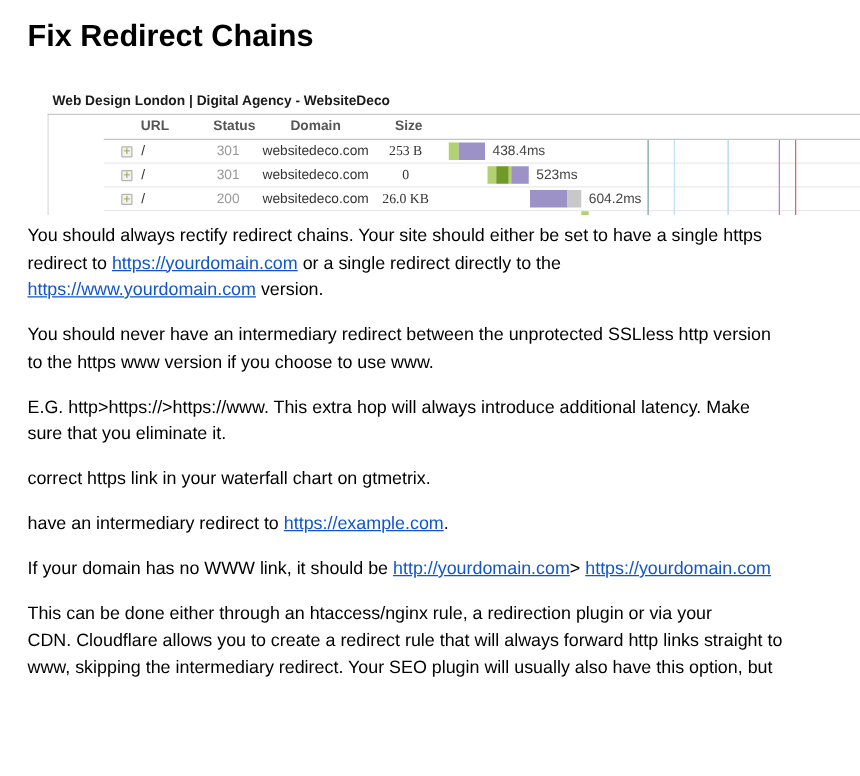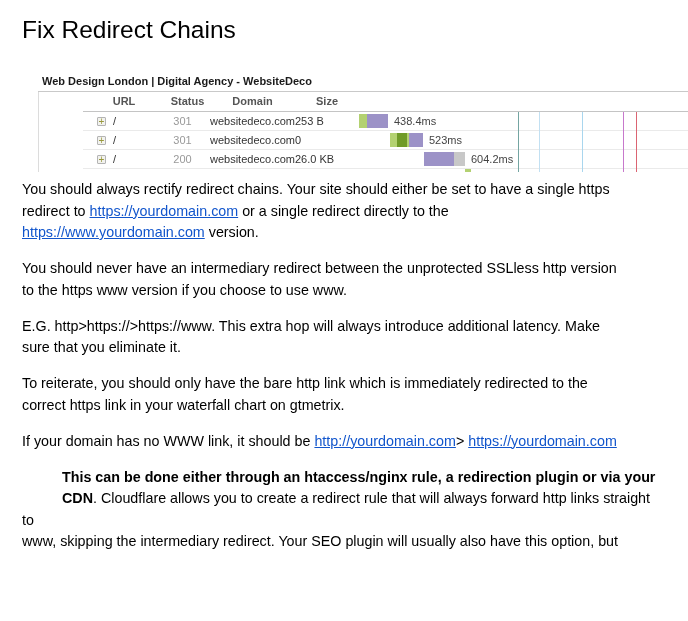--- a/index.html
+++ b/index.html
@@ -1,55 +1,55 @@
 <!DOCTYPE html>
 <html><head>
 <meta charset="utf-8">
 <style>
   html,body{margin:0;padding:0;}
   body{
     width:688px;height:621px;background:#ffffff;overflow:hidden;
     font-family:"Liberation Sans", sans-serif;color:#000;
   }
   h1.doc-title{
-    font-size:24.5px;font-weight:400;letter-spacing:0;
+    font-size:24.5px;font-weight:700;letter-spacing:0;
     margin:16px 10px 0 0;padding-left:22px;color:#000;
   }
   
   .waterfall{margin:30px 0 0 38px;width:686px;font-size:11px;}
   .wf-title{font-weight:bold;color:#1a1a1a;padding:1px 0 4px 4px;border-bottom:1px solid #c9c9c9;}
   .wf-body{border-left:1px solid #dcdcdc;border-right:1px solid #dcdcdc;padding-left:44px;}
   .wf-grid{display:grid;grid-template-columns:82px 45px 85px 64px 1fr;align-items:center;}
   .wf-head{height:19px;border-bottom:1px solid #c4c4c4;}
   .wf-head .hcell{font-weight:bold;color:#555;text-align:center;line-height:19px;}
   .wf-row{height:18px;border-bottom:1px solid #eaeaea;}
   .cell{line-height:18px;color:#333;white-space:nowrap;overflow:visible;}
   .c-url{padding-left:14px;display:flex;align-items:center;}
   .expander{
     width:9px;height:9px;border:1px solid #b4b4b4;background:#f2f2ee;border-radius:1px;
     font-size:10px;line-height:7px;text-align:center;color:#98983c;display:inline-block;
     box-sizing:border-box;cursor:pointer;
   }
   .slash{margin-left:7px;color:#333;}
   .c-status{text-align:center;padding-right:10px;color:#999;}
   .c-domain{text-align:center;}
-  .c-size{text-align:left;padding-right:5px;}
+  .c-size{text-align:center;padding-right:5px;font-family:Liberation Serif, serif;}
   .c-tl{position:relative;height:18px;}
   .bar{position:absolute;top:2px;height:14px;display:flex;}
   .seg{height:14px;}
   .t-label{position:absolute;top:0;line-height:18px;color:#444;}
   .wf-rows{position:relative;}
   .wf-markers{position:absolute;top:0;bottom:0;left:0;right:0;pointer-events:none;}
   .marker{position:absolute;top:0;bottom:0;width:1px;}
   .wf-partial{height:3px;position:relative;}
   
   .content{margin-top:7px;}
   .para{margin:0 0 14.5px 0;padding:0 24px 0 22px;font-size:14.3px;line-height:21.5px;color:#000;}
   .para .line{display:block;white-space:pre-wrap;}
-  .para .bold{font-weight:bold;margin-left:40px;}
+  .para .bold{font-weight:normal;}
   a.doclink{color:#1155cc;text-decoration:underline;cursor:pointer;}
 </style>
 </head>
 <body>
 
 <div>
 
   <h1 class="doc-title">Fix Redirect Chains</h1>
 
   <figure class="waterfall" style="margin-left:38px">
@@ -134,24 +134,24 @@
       </div>
       <div class="para">
         <span class="line"><span>You should never have an intermediary redirect between the unprotected SSLless http version</span></span>
         <span class="line"><span>to the https www version if you choose to use www.</span></span>
       </div>
       <div class="para">
         <span class="line"><span>E.G. http&gt;https://&gt;https://www. This extra hop will always introduce additional latency. Make</span></span>
         <span class="line"><span>sure that you eliminate it.</span></span>
       </div>
       <div class="para">
-        <span class="line"><span>To reiterate, you should only have the bare http link which is immediately redirected to the</span></span>
         <span class="line"><span>correct https link in your waterfall chart on gtmetrix.</span></span>
       </div>
       <div class="para">
+        <span class="line"><span>have an intermediary redirect to </span><a class="doclink">https://example.com</a><span>.</span></span>
       </div>
       <div class="para">
         <span class="line"><span>If your domain has no WWW link, it should be </span><a class="doclink">http://yourdomain.com</a><span>&gt; </span><a class="doclink">https://yourdomain.com</a></span>
       </div>
       <div class="para">
         <span class="line"><span class="bold">This can be done either through an htaccess/nginx rule, a redirection plugin or via your</span></span>
         <span class="line"><span class="bold">CDN</span><span>. Cloudflare allows you to create a redirect rule that will always forward http links straight to</span></span>
         <span class="line"><span>www, skipping the intermediary redirect. Your SEO plugin will usually also have this option, but</span></span>
       </div>
     </div>

